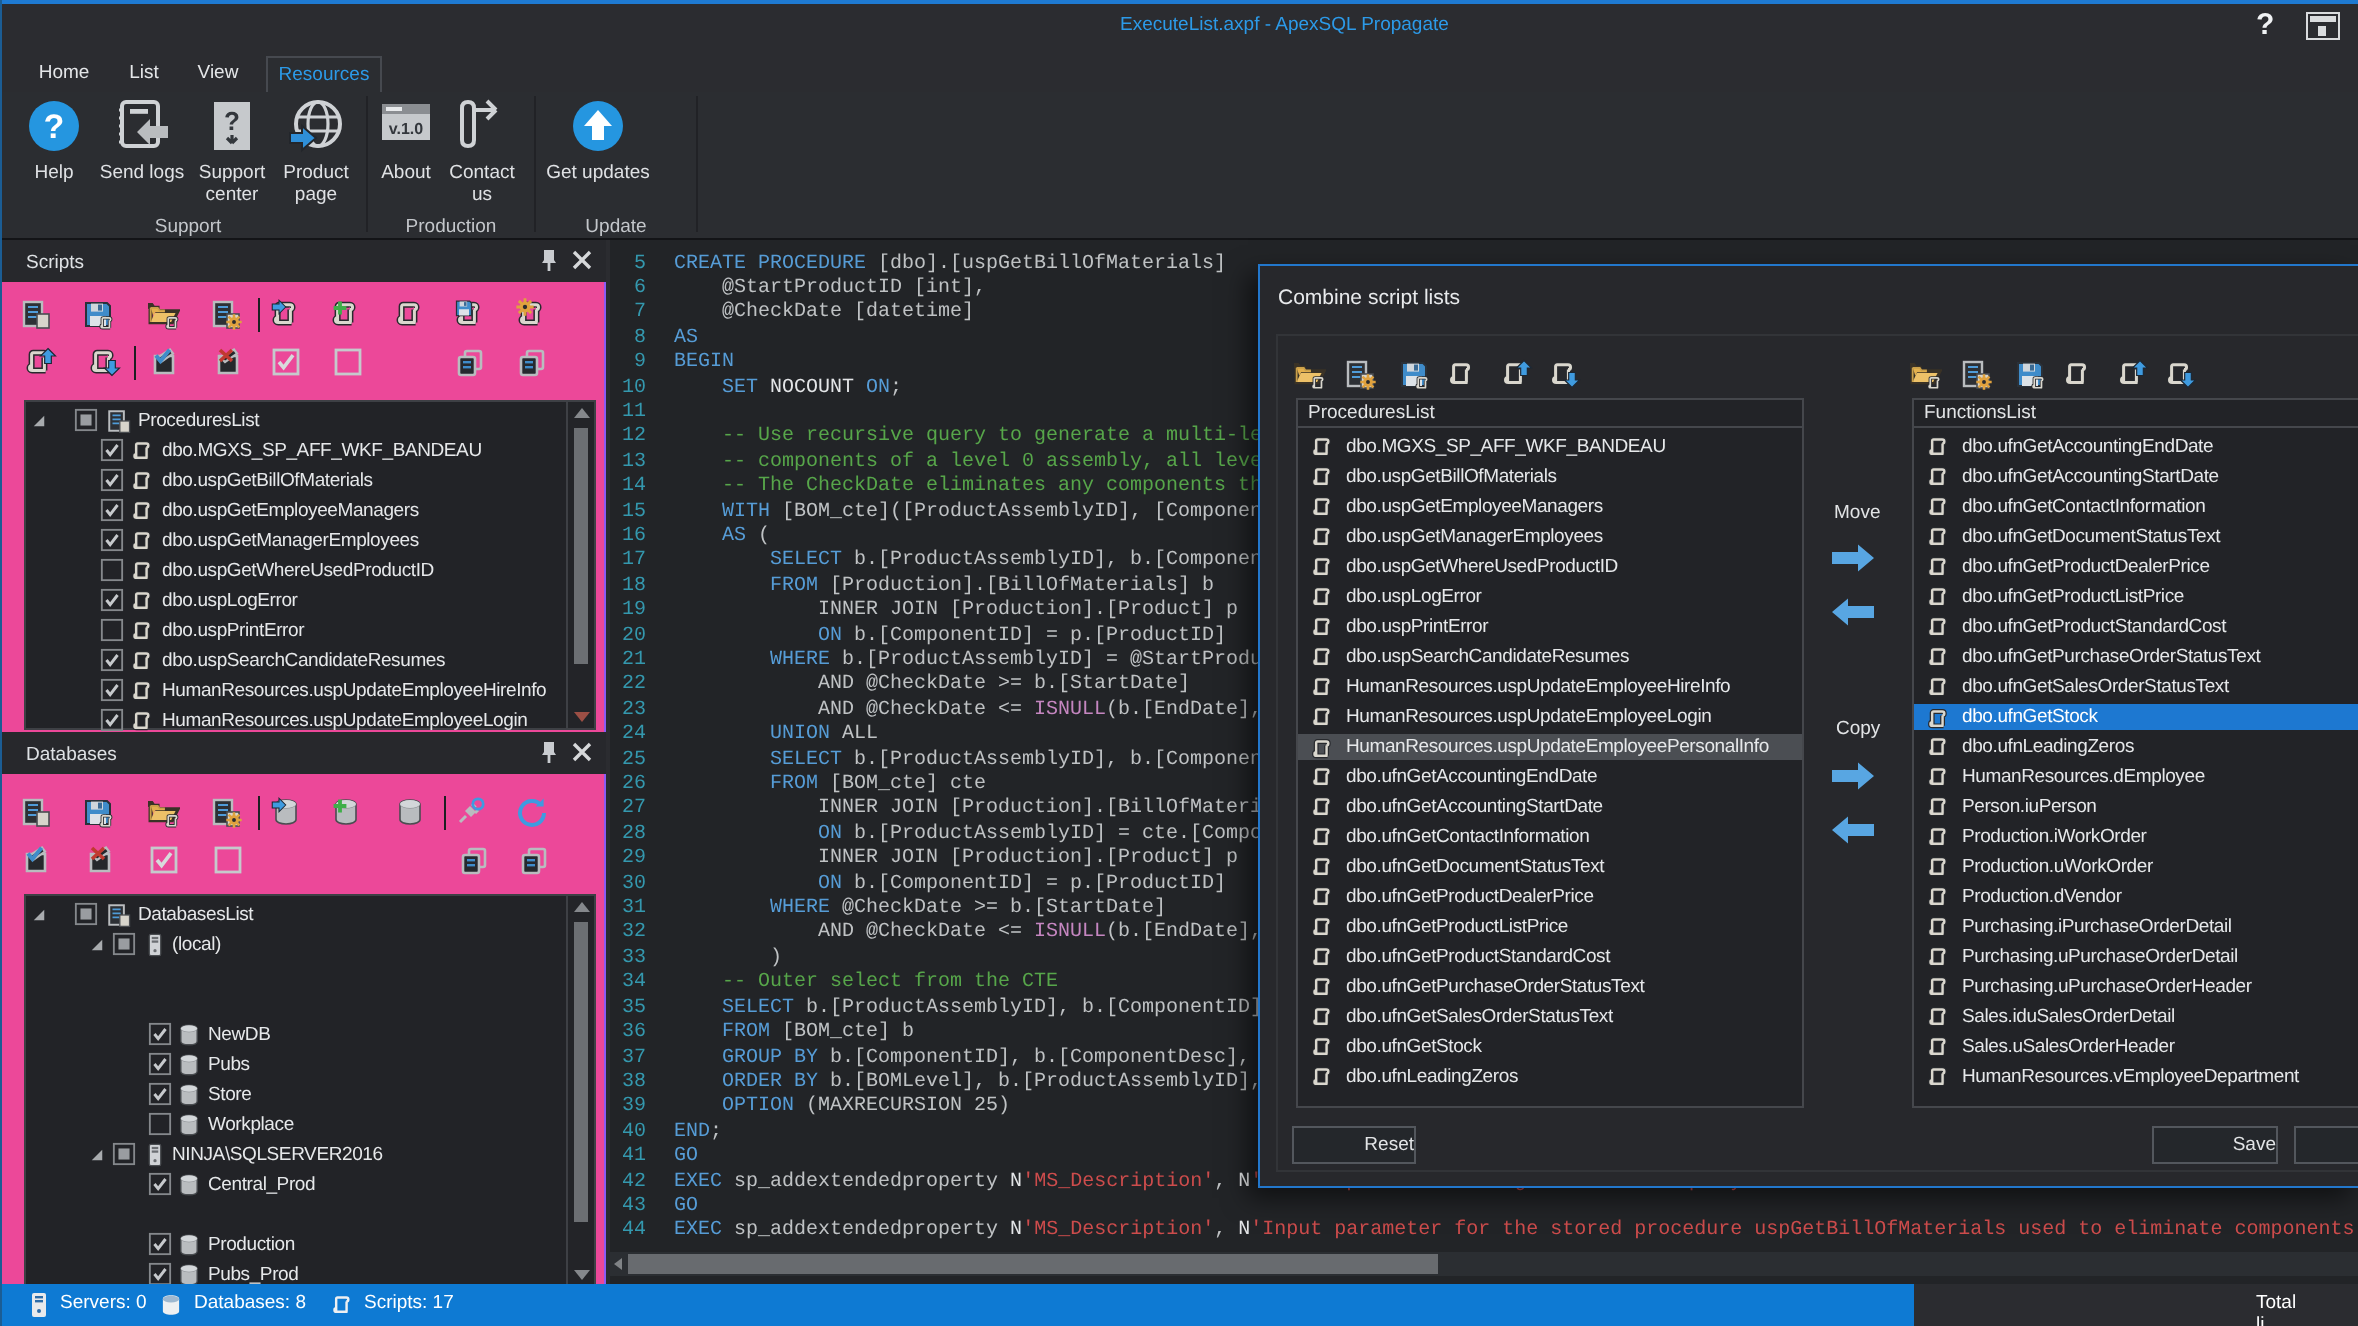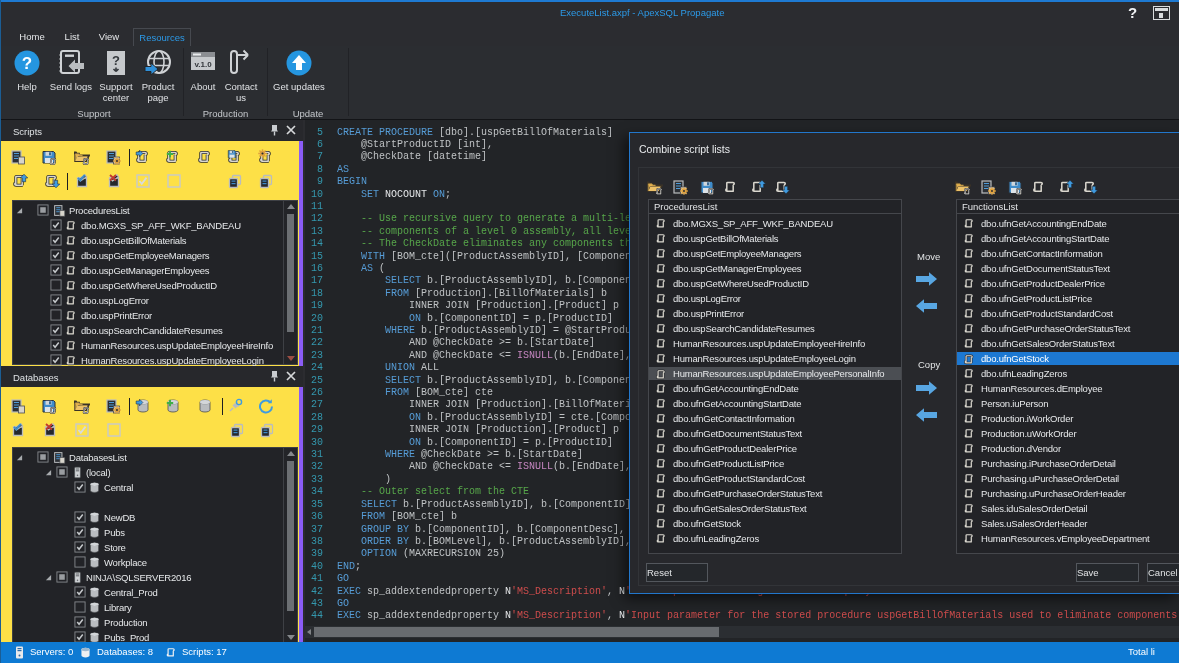--- a/index.html
+++ b/index.html
@@ -18,55 +18,55 @@
 .tab{position:absolute;top:3px;height:17px;line-height:16px;text-align:center}
 #tab-res{position:absolute;left:132px;top:2px;width:58px;height:18px;line-height:17px;text-align:center;background:#2b2d31;border:1px solid #46494f;border-bottom:none;color:#2c9ae8}
 
 #ribbon{position:absolute;left:0;top:46px;width:1179px;height:74px;background:#2b2d31;border-bottom:1px solid #131417}
 .rsep{position:absolute;top:2px;height:68px;width:1px;background:#212226}
 .rlabel{position:absolute;top:62px;font-size:9.5px;color:#c3c6ca;text-align:center}
 .ritem{position:absolute;top:3px;text-align:center;font-size:9.5px;color:#dfe1e4;line-height:11px}
 
 #main{position:absolute;left:0;top:120px;width:1179px;height:522px}
 
-#dock{position:absolute;left:0;top:0;width:302px;height:522px;background:#fde047;border-right:4px solid #8b5cf6}
+#dock{position:absolute;left:0;top:0;width:302px;height:522px;background:#ec4899;border-right:1px solid #8b5cf6}
 .phead{position:absolute;left:0;width:302px;height:21px;background:#27282c;color:#dfe2e5;font-size:9.5px}
 .phead .t{position:absolute;left:12px;top:6px}
 .tbicon{position:absolute;width:17px;height:17px}
 .tree{position:absolute;left:11px;width:286px;background:#222327;border:1px solid #3e4045}
 .trow{position:absolute;left:0;height:15px;width:100%;font-size:9.5px;letter-spacing:-0.2px;color:#e6e8ea;white-space:nowrap}
 .trow span.txt{position:absolute;top:2px}
 .vsb{position:absolute;width:14px;background:#232428;border-left:1px solid #3e4045}
 .vsb .ar{position:absolute;left:3px;width:0;height:0}
 .vsb .th{position:absolute;left:3px;width:7px;background:#6c6f73}
 
 #editor{position:absolute;left:304px;top:0;width:875px;height:522px;background:#222427;overflow:hidden}
 #gutter{position:absolute;left:0;top:6.5px;width:18px;height:500px;background:#222427}
 #code,#gutter{font-family:"Liberation Mono",monospace;font-size:10px;line-height:12.4px}
 #gutter{text-align:right;color:#3498ae}
 #code{position:absolute;left:32px;top:6.5px;white-space:pre;color:#bfc2c4}
 .k{color:#569cd6}.c{color:#57a64a}.r{color:#cd4c4c}.m{color:#c586c0}.w{color:#e3e5e7}.g{color:#bfc2c4}
 #hsb{position:absolute;left:0;top:506px;width:875px;height:12px;background:#2b2e32}
 #hsb .th{position:absolute;left:9px;top:1px;width:405px;height:10px;background:#686b6f}
 #hsb .arl{position:absolute;left:2px;top:3px;width:0;height:0;border-top:3px solid transparent;border-bottom:3px solid transparent;border-right:4px solid #808386}
 
-#status{position:absolute;left:0;top:642px;width:1179px;height:21px;background:#0e7ad3;color:#fff;font-size:9.5px}
+#status{position:absolute;left:0;top:642px;width:956px;height:21px;background:#0e7ad3;color:#fff;font-size:9.5px}
 
 #dlg{position:absolute;left:628px;top:132px;width:551px;height:462px;background:#27282c;border:1px solid #2277cc;border-right:none;box-shadow:-5px 5px 12px rgba(0,0,0,.55)}
 #dlg .title{position:absolute;left:9px;top:10px;font-size:10.5px;color:#e8eaec}
 #grp{position:absolute;left:8px;top:34px;width:543px;height:419px;border:1px solid #323438;border-right:none}
 .list{position:absolute;top:31px;height:355px;background:#222327;border:1px solid #45474c}
 .lhead{position:absolute;left:0;top:0;right:0;height:14px;border-bottom:1px solid #45474c;font-size:9.5px;color:#e2e4e6;padding-left:5px;line-height:14px}
 .li{position:absolute;left:0;height:15px;width:100%;font-size:9.5px;letter-spacing:-0.2px;color:#e6e8ea;white-space:nowrap}
 .li .txt{position:absolute;left:24px;top:2px}
 .li .ic{position:absolute;left:6px;top:1px}
 .sel-b{background:#1d78d1;color:#fff}
 .sel-g{background:#4b4e53}
 .mid{position:absolute;font-size:9.5px;color:#e2e4e6}
-.btn{position:absolute;height:19px;background:#24272b;border:1px solid #53575d;color:#e2e4e6;font-size:9.5px;text-align:left;line-height:17px}
+.btn{position:absolute;height:19px;background:#24272b;border:1px solid #53575d;color:#e2e4e6;font-size:9.5px;text-align:right;line-height:17px}
 .arrow-r,.arrow-l{position:absolute;width:22px;height:14px}
 </style></head>
 <body>
 <svg width="0" height="0" style="position:absolute">
 <defs>
 <symbol id="scr" viewBox="0 0 16 16">
   <path d="M4.6 3.4 h5.4 c1.7 0 1.7 2.4 0 2.4 M4.6 3.4 c-.5 0-.8.3-.8.8 V12 M10.2 5.8 V12.2 M10.8 12.2 H4.1 c-1.8 0-1.8-2.4 0-2.4" fill="none" stroke="#282a2e" stroke-width="3"></path>
   <path d="M4.6 3.4 h5.4 c1.7 0 1.7 2.4 0 2.4 M4.6 3.4 c-.5 0-.8.3-.8.8 V12 M10.2 5.8 V12.2 M10.8 12.2 H4.1 c-1.8 0-1.8-2.4 0-2.4" fill="none" stroke="#dad7ce" stroke-width="1.5"></path>
 </symbol>
 <symbol id="chk" viewBox="0 0 13 13">
@@ -494,29 +494,20 @@
               <path d="M7 1 V7 H1 z" fill="#a8abae"></path>
             </svg>
             <svg class="abs" style="left:24px;top:1px" width="12" height="12">
               <use href="#part" width="12" height="12"></use>
             </svg>
             <svg class="abs" style="left:40px;top:1px" width="13" height="13">
               <use href="#lst" width="13" height="13"></use>
             </svg>
             <span class="txt" style="left:56px">DatabasesList</span>
           </div>
-<div class="trow" style="top:32px">
-            <svg class="abs" style="left:61px;top:1px" width="12" height="12">
-              <use href="#chk" width="12" height="12"></use>
-            </svg>
-            <svg class="abs" style="left:75px;top:1px" width="13" height="13">
-              <use href="#db" width="13" height="13"></use>
-            </svg>
-            <span class="txt" style="left:91px">Central</span>
-          </div>
 <div class="trow" style="top:62px">
             <svg class="abs" style="left:61px;top:1px" width="12" height="12">
               <use href="#chk" width="12" height="12"></use>
             </svg>
             <svg class="abs" style="left:75px;top:1px" width="13" height="13">
               <use href="#db" width="13" height="13"></use>
             </svg>
             <span class="txt" style="left:91px">NewDB</span>
           </div>
 <div class="trow" style="top:77px">
@@ -559,29 +550,20 @@
             <span class="txt" style="left:73px">NINJA\SQLSERVER2016</span>
           </div>
 <div class="trow" style="top:137px">
             <svg class="abs" style="left:61px;top:1px" width="12" height="12">
               <use href="#chk" width="12" height="12"></use>
             </svg>
             <svg class="abs" style="left:75px;top:1px" width="13" height="13">
               <use href="#db" width="13" height="13"></use>
             </svg>
             <span class="txt" style="left:91px">Central_Prod</span>
-          </div>
-<div class="trow" style="top:152px">
-            <svg class="abs" style="left:61px;top:1px" width="12" height="12">
-              <use href="#unchk" width="12" height="12"></use>
-            </svg>
-            <svg class="abs" style="left:75px;top:1px" width="13" height="13">
-              <use href="#db" width="13" height="13"></use>
-            </svg>
-            <span class="txt" style="left:91px">Library</span>
           </div>
 <div class="trow" style="top:167px">
             <svg class="abs" style="left:61px;top:1px" width="12" height="12">
               <use href="#chk" width="12" height="12"></use>
             </svg>
             <svg class="abs" style="left:75px;top:1px" width="13" height="13">
               <use href="#db" width="13" height="13"></use>
             </svg>
             <span class="txt" style="left:91px">Production</span>
           </div>

